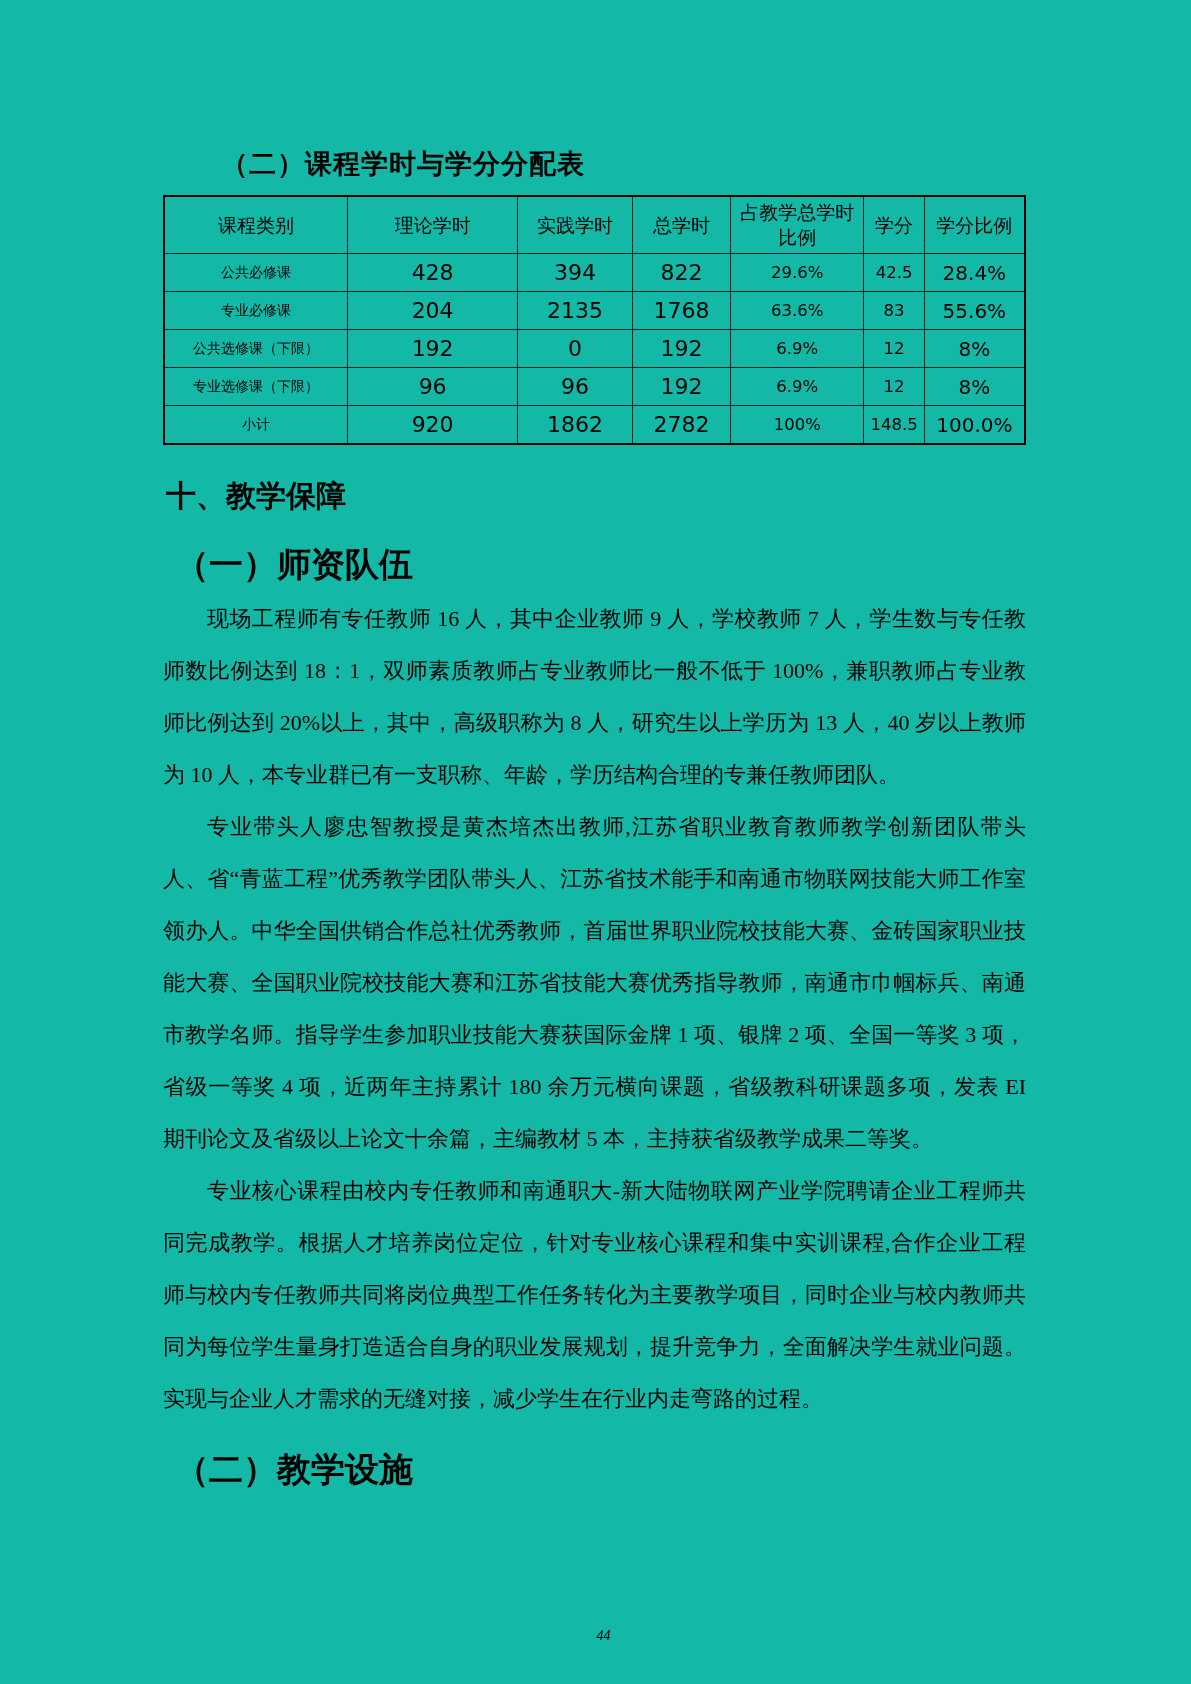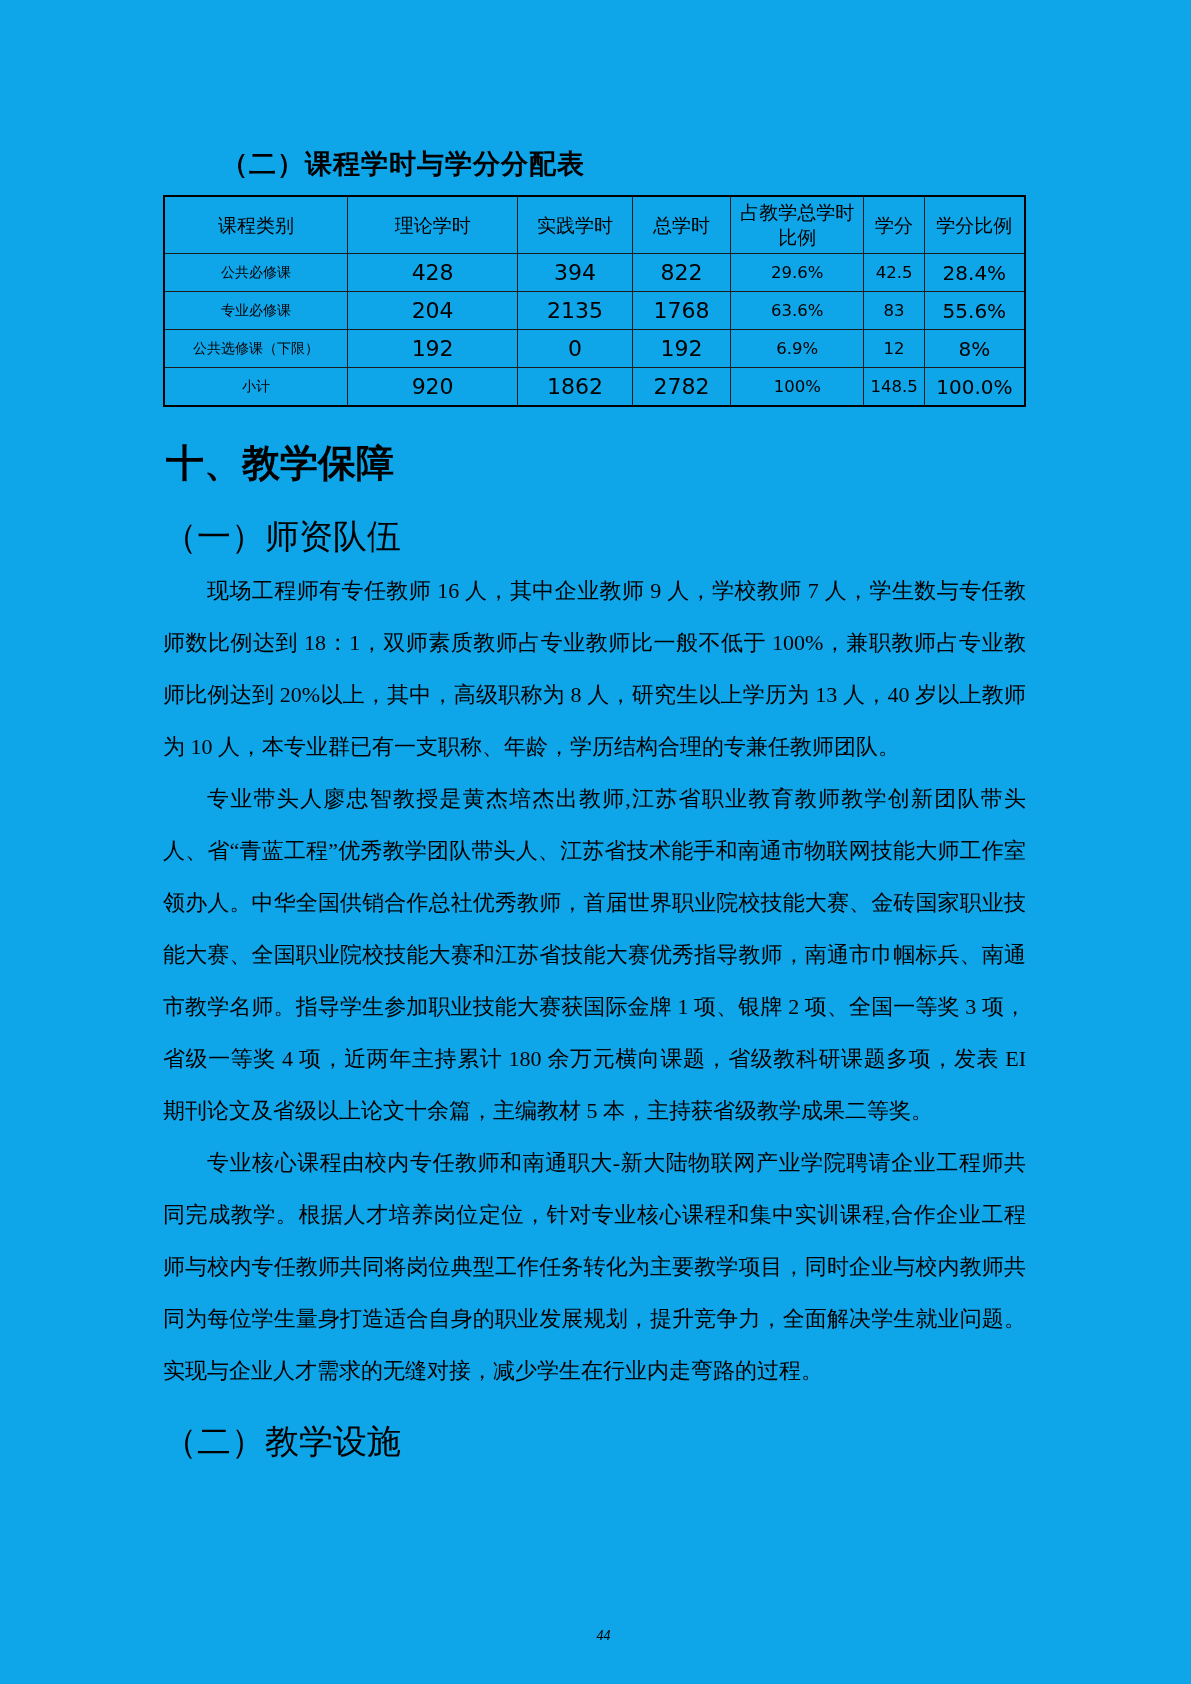--- a/index.html
+++ b/index.html
@@ -4,21 +4,21 @@
 <style>
   html,body { margin:0; padding:0; }
   body {
     width:1191px; height:1684px;
     background:#ffffff;
     position:relative;
     font-family:"Liberation Serif", serif;
     color:#000;
     overflow:hidden;
   }
-  .page { position:absolute; inset:0; background:#0ea5e9; }
+  .page { position:absolute; inset:0; background:#14b8a6; }
   .content { position:absolute; left:163px; top:146px; width:863px; }
 
   
   .doc-title {
     font-family:"Liberation Sans", sans-serif;
     font-weight:700;
     font-size:27px;
     margin:0 0 13px 58px;
     letter-spacing:1px;
     white-space:nowrap;
@@ -49,29 +49,29 @@
   .num       { font-family:"DejaVu Sans", sans-serif; }
   .col-big   { font-size:22px; }
   .col-pct   { font-size:16.5px; }
   .col-credit{ font-size:16.5px; }
   .col-cr    { font-size:20px; }
 
   
   .h-major {
     font-family:Liberation Serif, serif;
     font-weight:700;
-    font-size:38px;
+    font-size:30px;
     margin:31px 0 0 3px;
     white-space:nowrap;
   }
   .h-sub {
     font-family:"Liberation Sans", sans-serif;
-    font-weight:400;
+    font-weight:700;
     font-size:34px;
-    margin:25px 0 5px 0;
+    margin:25px 0 5px 12px;
     white-space:nowrap;
   }
   .h-sub.facilities { margin-top:22px; }
 
   
   .para {
     font-size:22px;
     line-height:52px;
     text-align:justify;
     text-indent:2em;
@@ -138,20 +138,29 @@
         <tr>
           <td class="cat">公共选修课（下限）</td>
           <td class="num col-big">192</td>
           <td class="num col-big">0</td>
           <td class="num col-big">192</td>
           <td class="num col-pct">6.9%</td>
           <td class="num col-credit">12</td>
           <td class="num col-cr">8%</td>
         </tr>
         <tr>
+          <td class="cat">专业选修课（下限）</td>
+          <td class="num col-big">96</td>
+          <td class="num col-big">96</td>
+          <td class="num col-big">192</td>
+          <td class="num col-pct">6.9%</td>
+          <td class="num col-credit">12</td>
+          <td class="num col-cr">8%</td>
+        </tr>
+        <tr>
           <td class="cat">小计</td>
           <td class="num col-big">920</td>
           <td class="num col-big">1862</td>
           <td class="num col-big">2782</td>
           <td class="num col-pct">100%</td>
           <td class="num col-credit">148.5</td>
           <td class="num col-cr">100.0%</td>
         </tr>
       </tbody>
     </table>

